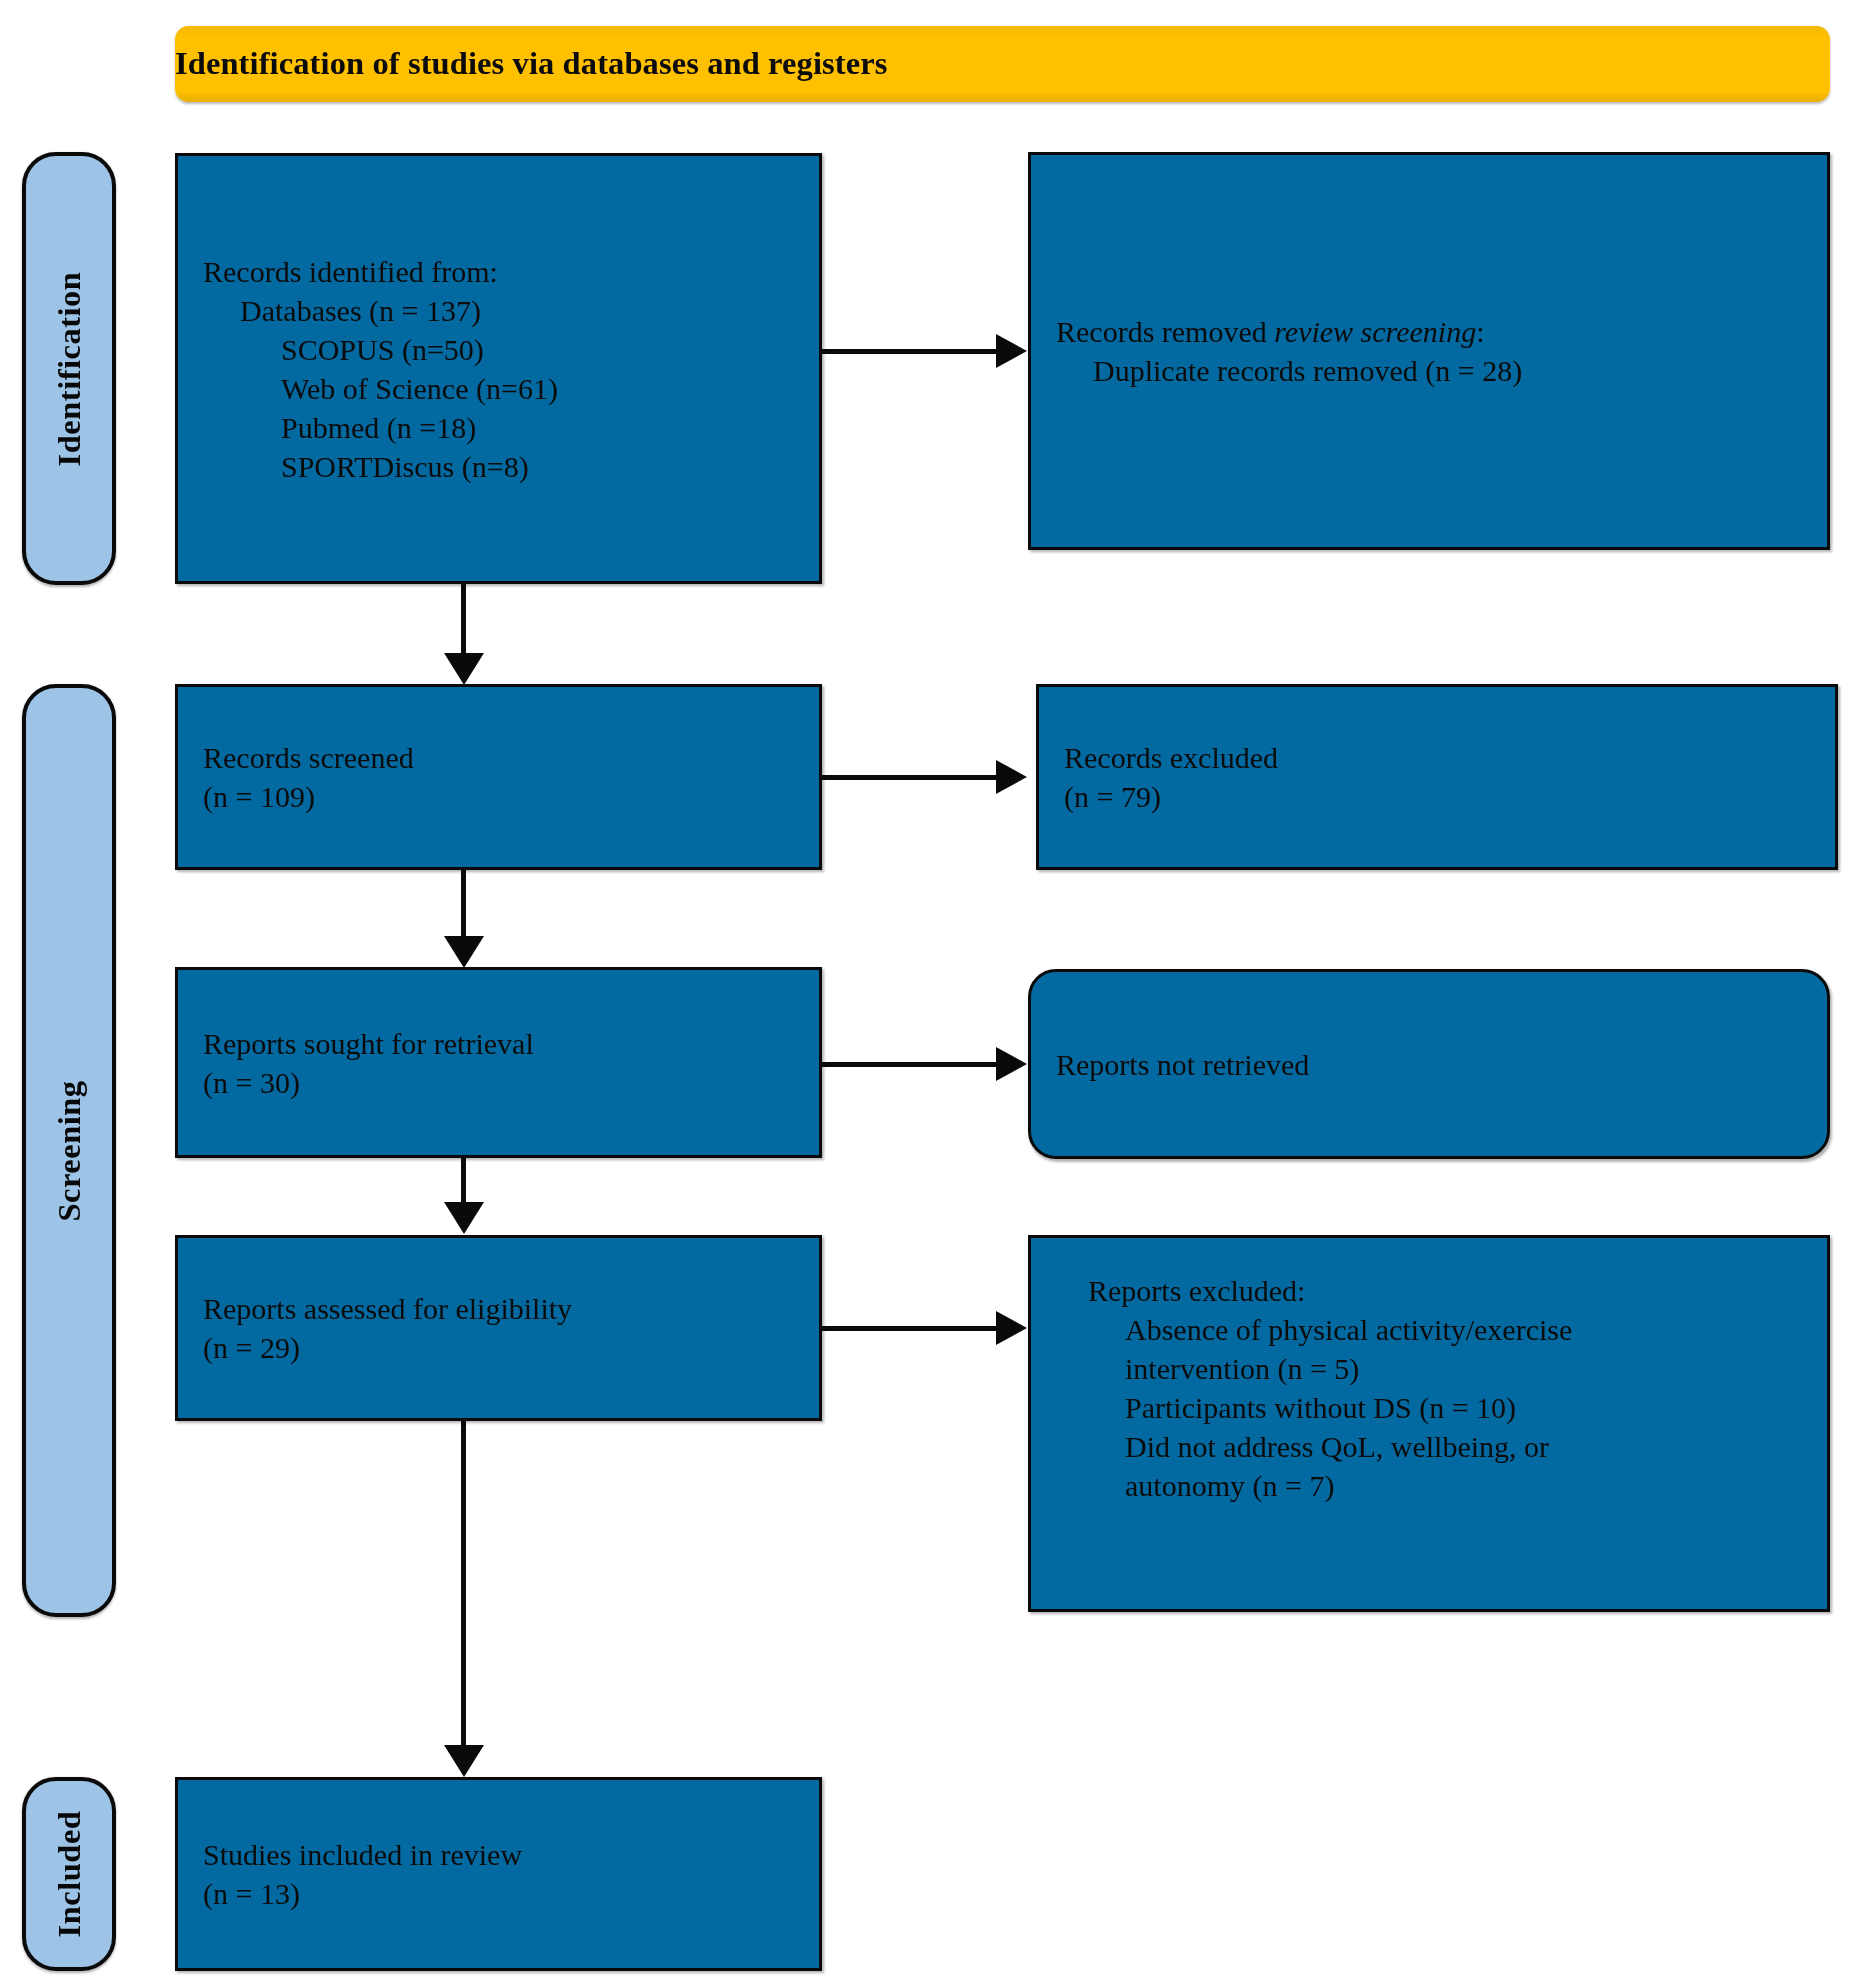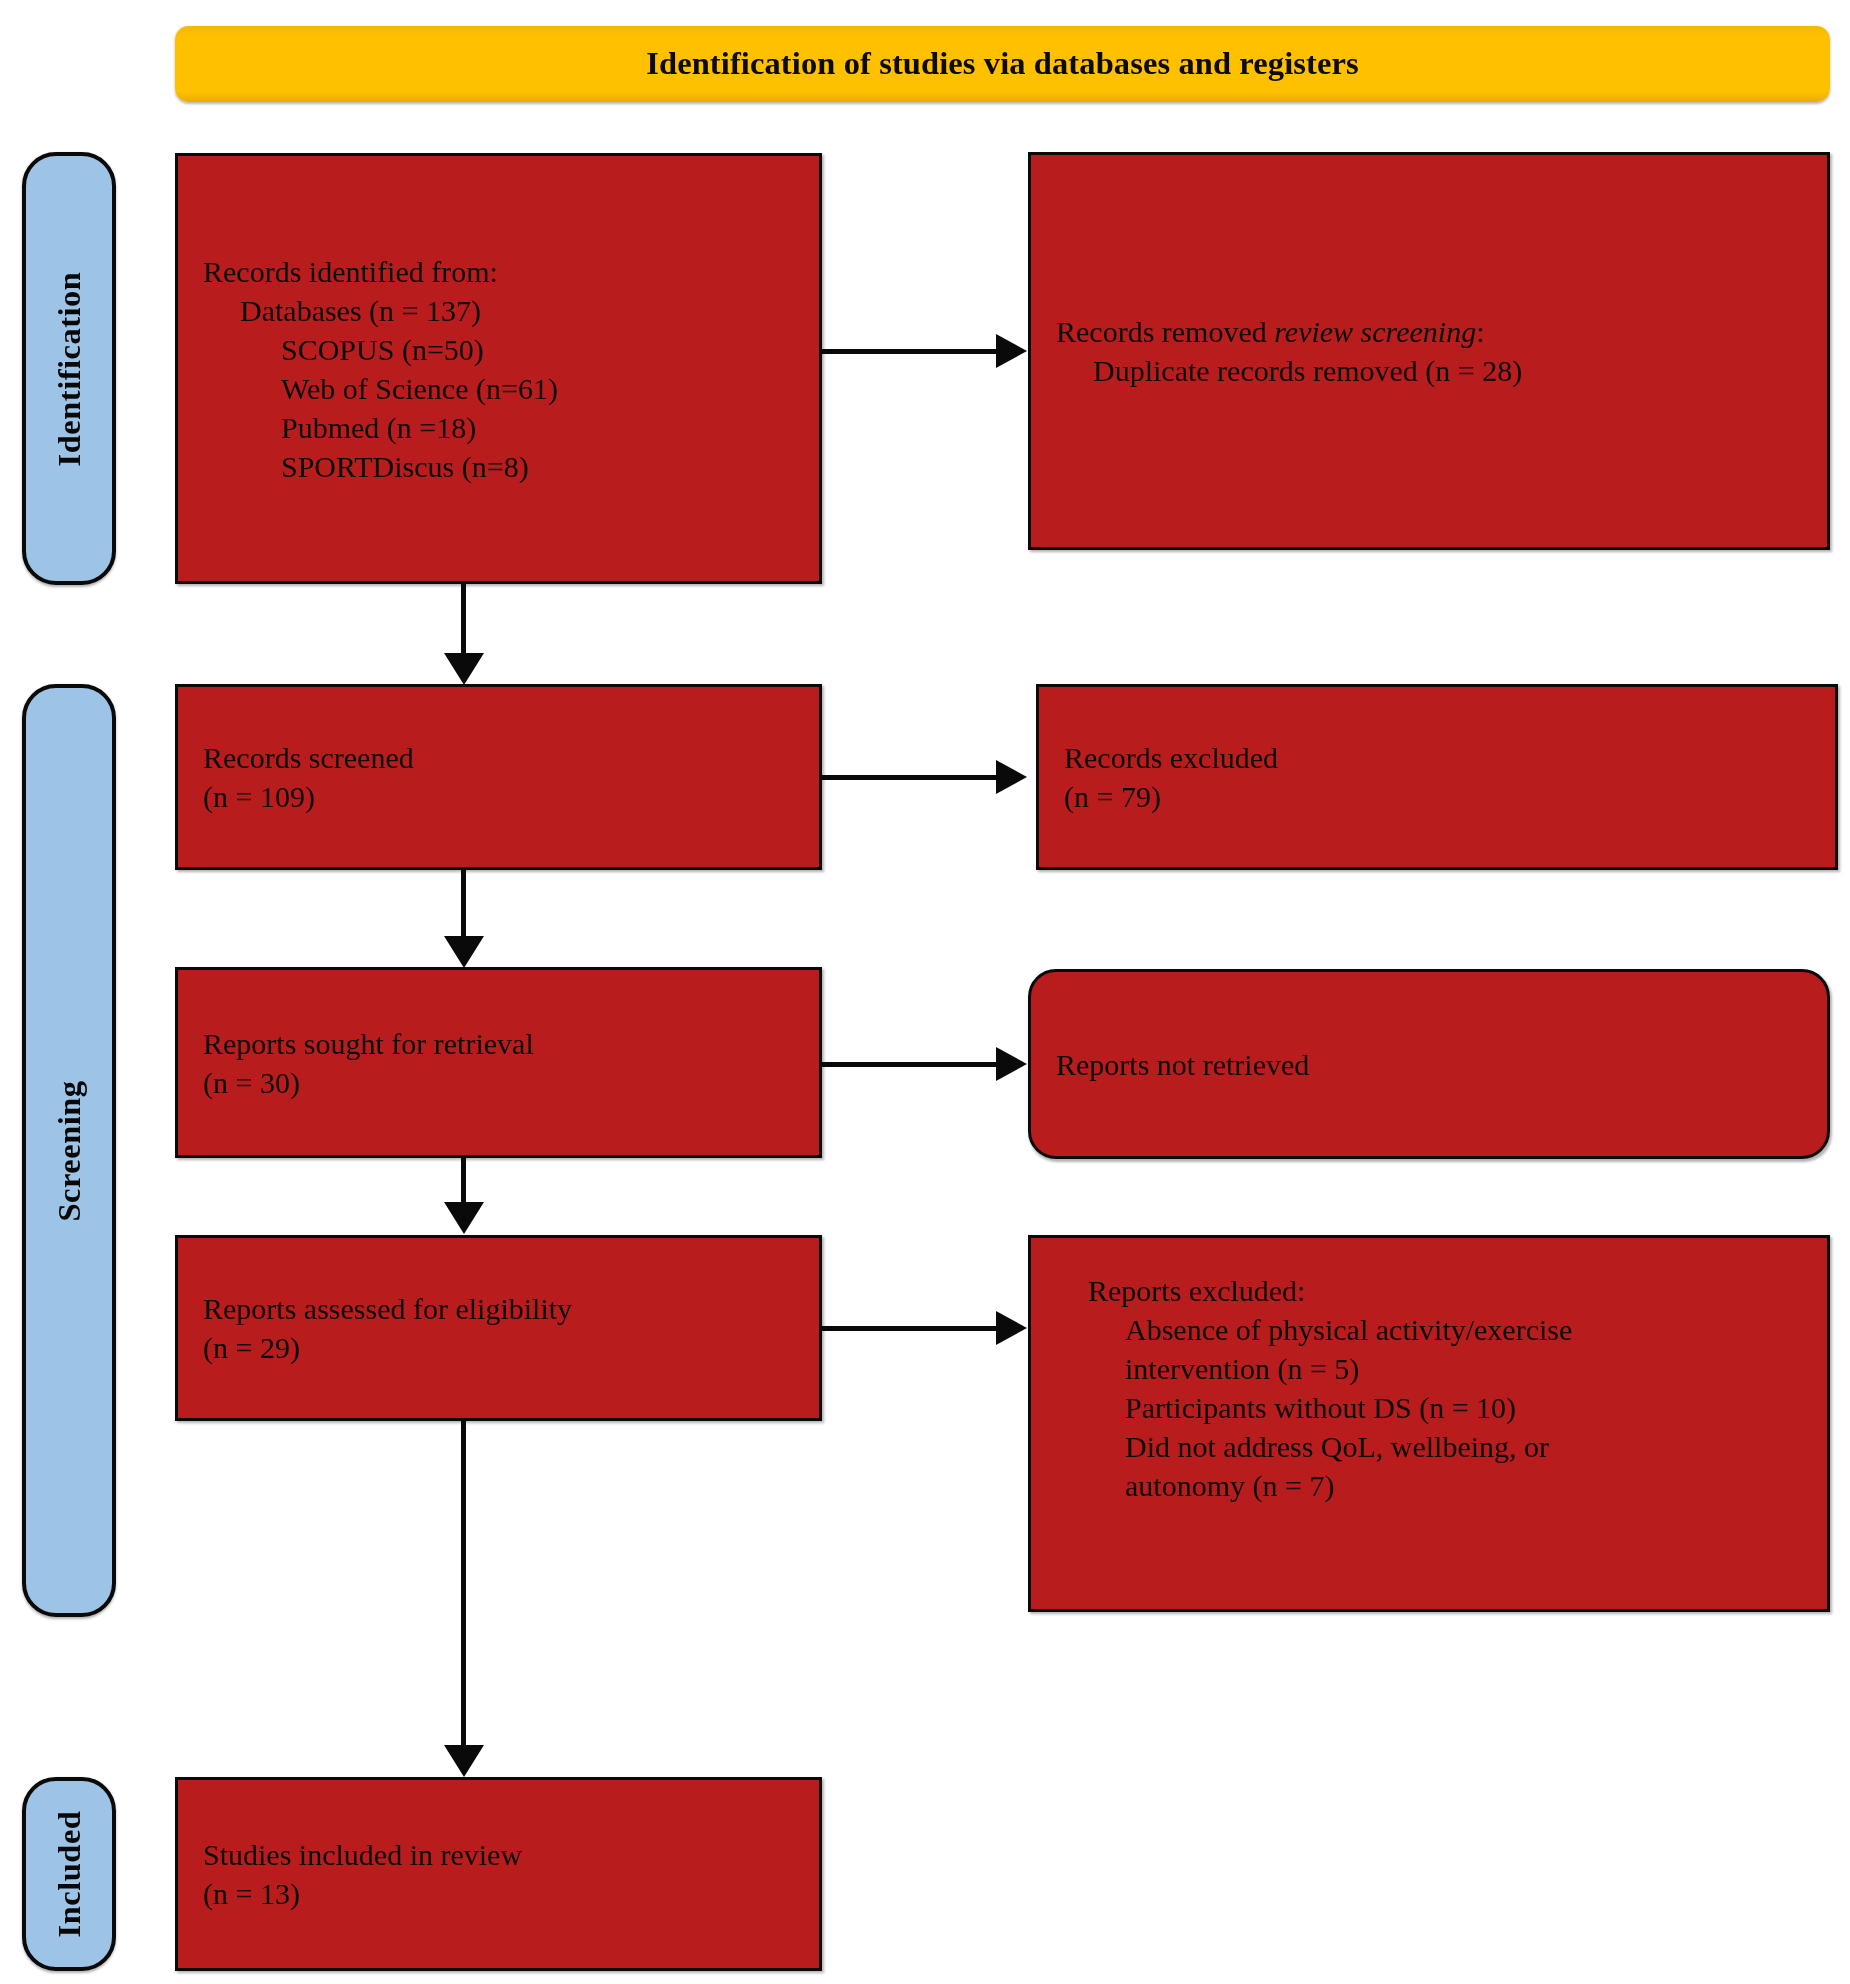--- a/index.html
+++ b/index.html
@@ -22,21 +22,21 @@
     position: absolute;
     left: 175px;
     top: 26px;
     width: 1655px;
     height: 76px;
     border-radius: 13.6px;
     background: linear-gradient(180deg, #F5B800 0%, #FFC000 14%, #FFC000 86%, #E8AE00 100%);
     box-shadow: 0 1.6px 2.6px rgba(0,0,0,0.28);
     display: flex;
     align-items: center;
-    justify-content: center;
+    justify-content: flex-start;
     box-sizing: border-box;
   }
   .banner-title {
     font-size: 32.5px;
     font-weight: bold;
     color: #0b0b0b;
     letter-spacing: 0.1px;
     text-align: center;
     line-height: 1.1;
   }
@@ -65,21 +65,21 @@
     letter-spacing: 0.5px;
   }
 
   #label-identification { top: 152px;  height: 433px; }
   #label-screening      { top: 684px; height: 933px; }
   #label-included       { top: 1777px; height: 194px; }
 
   
   .box {
     position: absolute;
-    background: #b91c1c;
+    background: #0369a1;
     border: 3.7px solid #0a0a0a;
     box-sizing: border-box;
     box-shadow: 1.6px 2.1px 2.6px rgba(0,0,0,0.30);
   }
   .box-text {
     position: absolute;
     left: 25px;
     right: 15.7px;
     top: 50%;
     transform: translateY(-50%);

